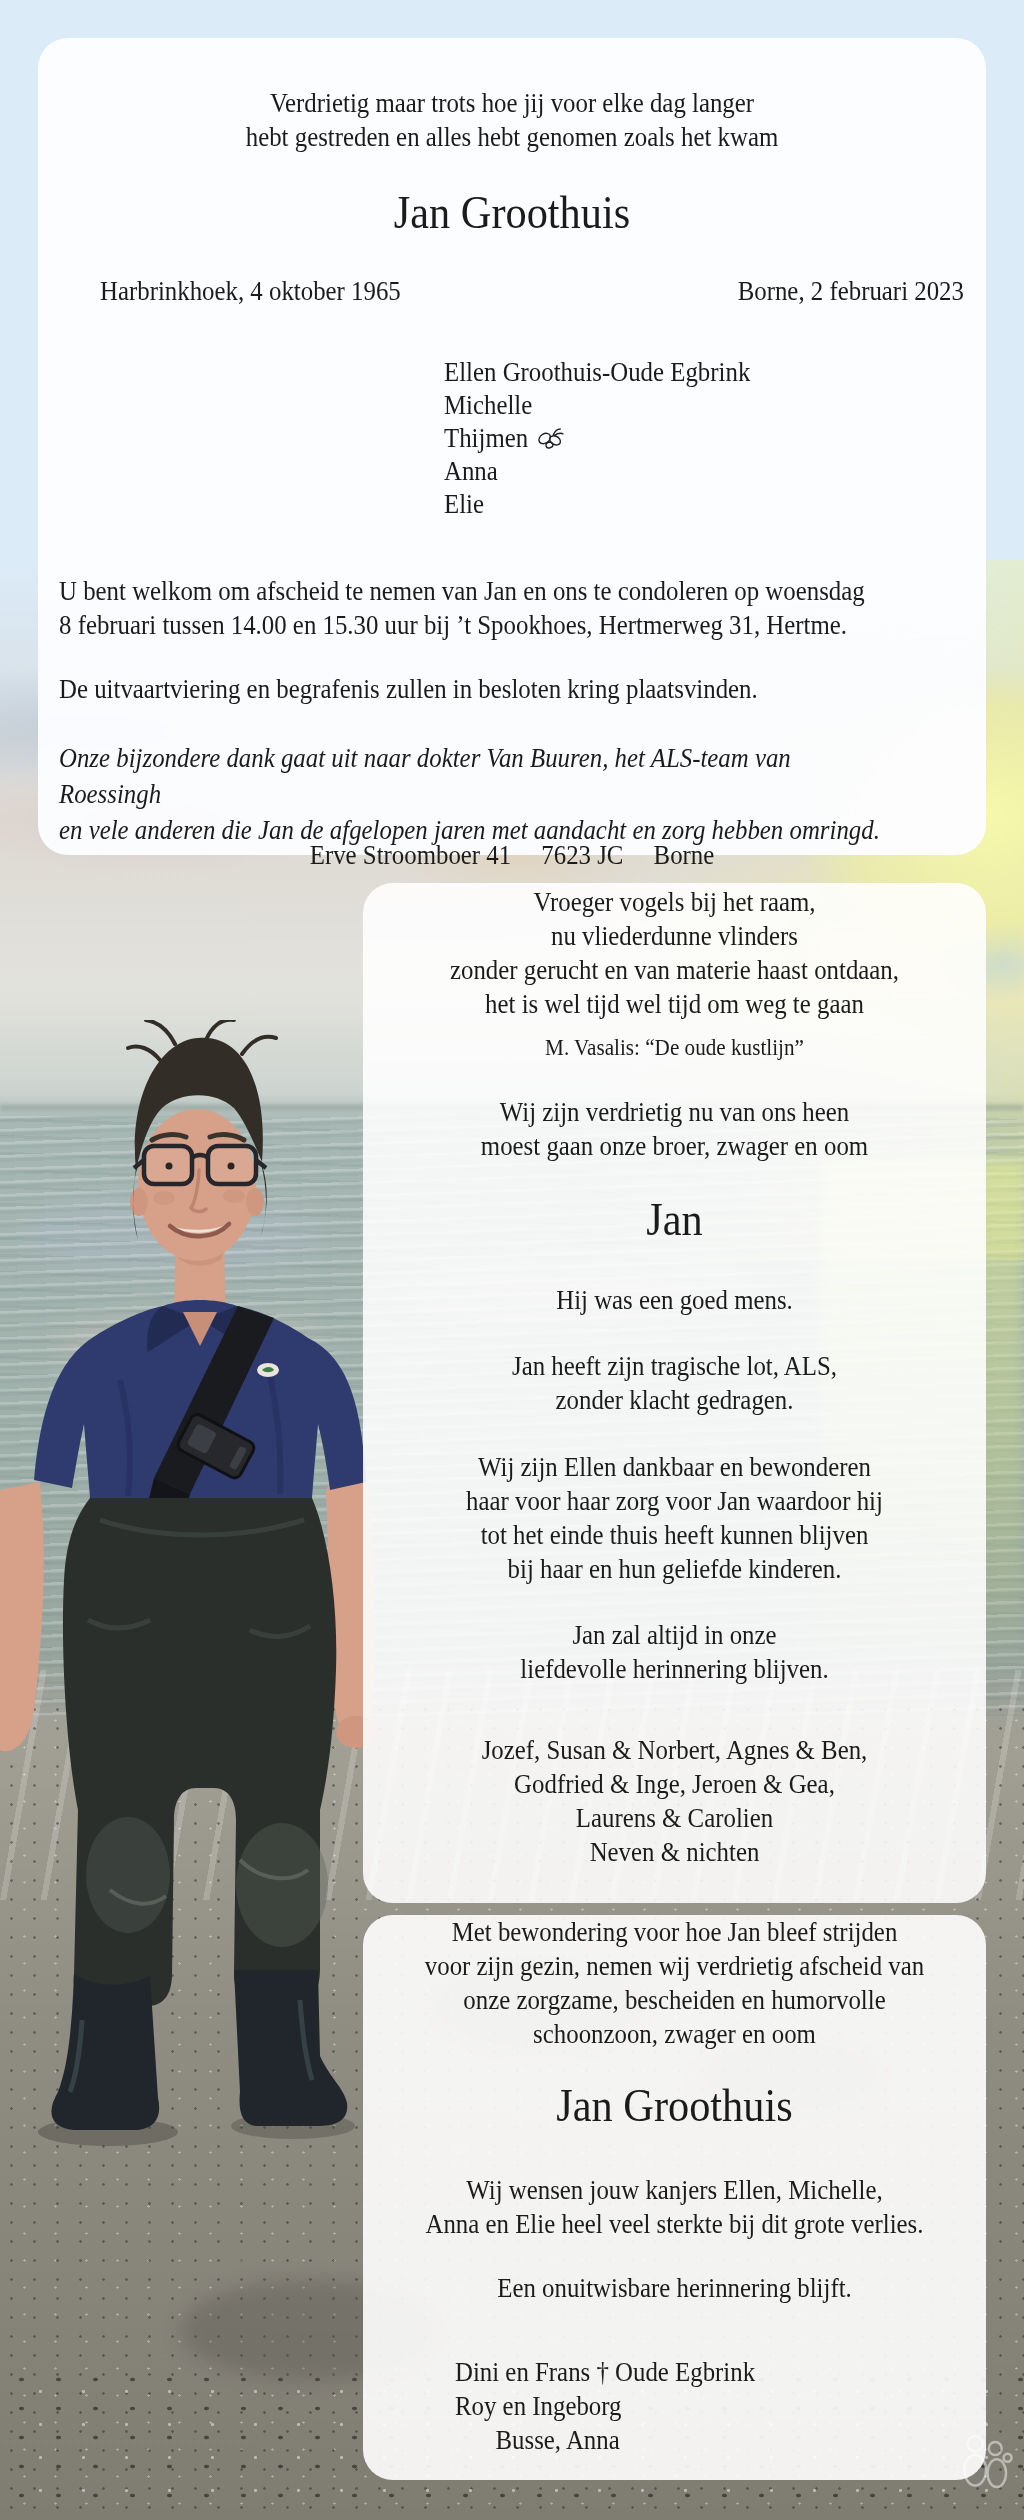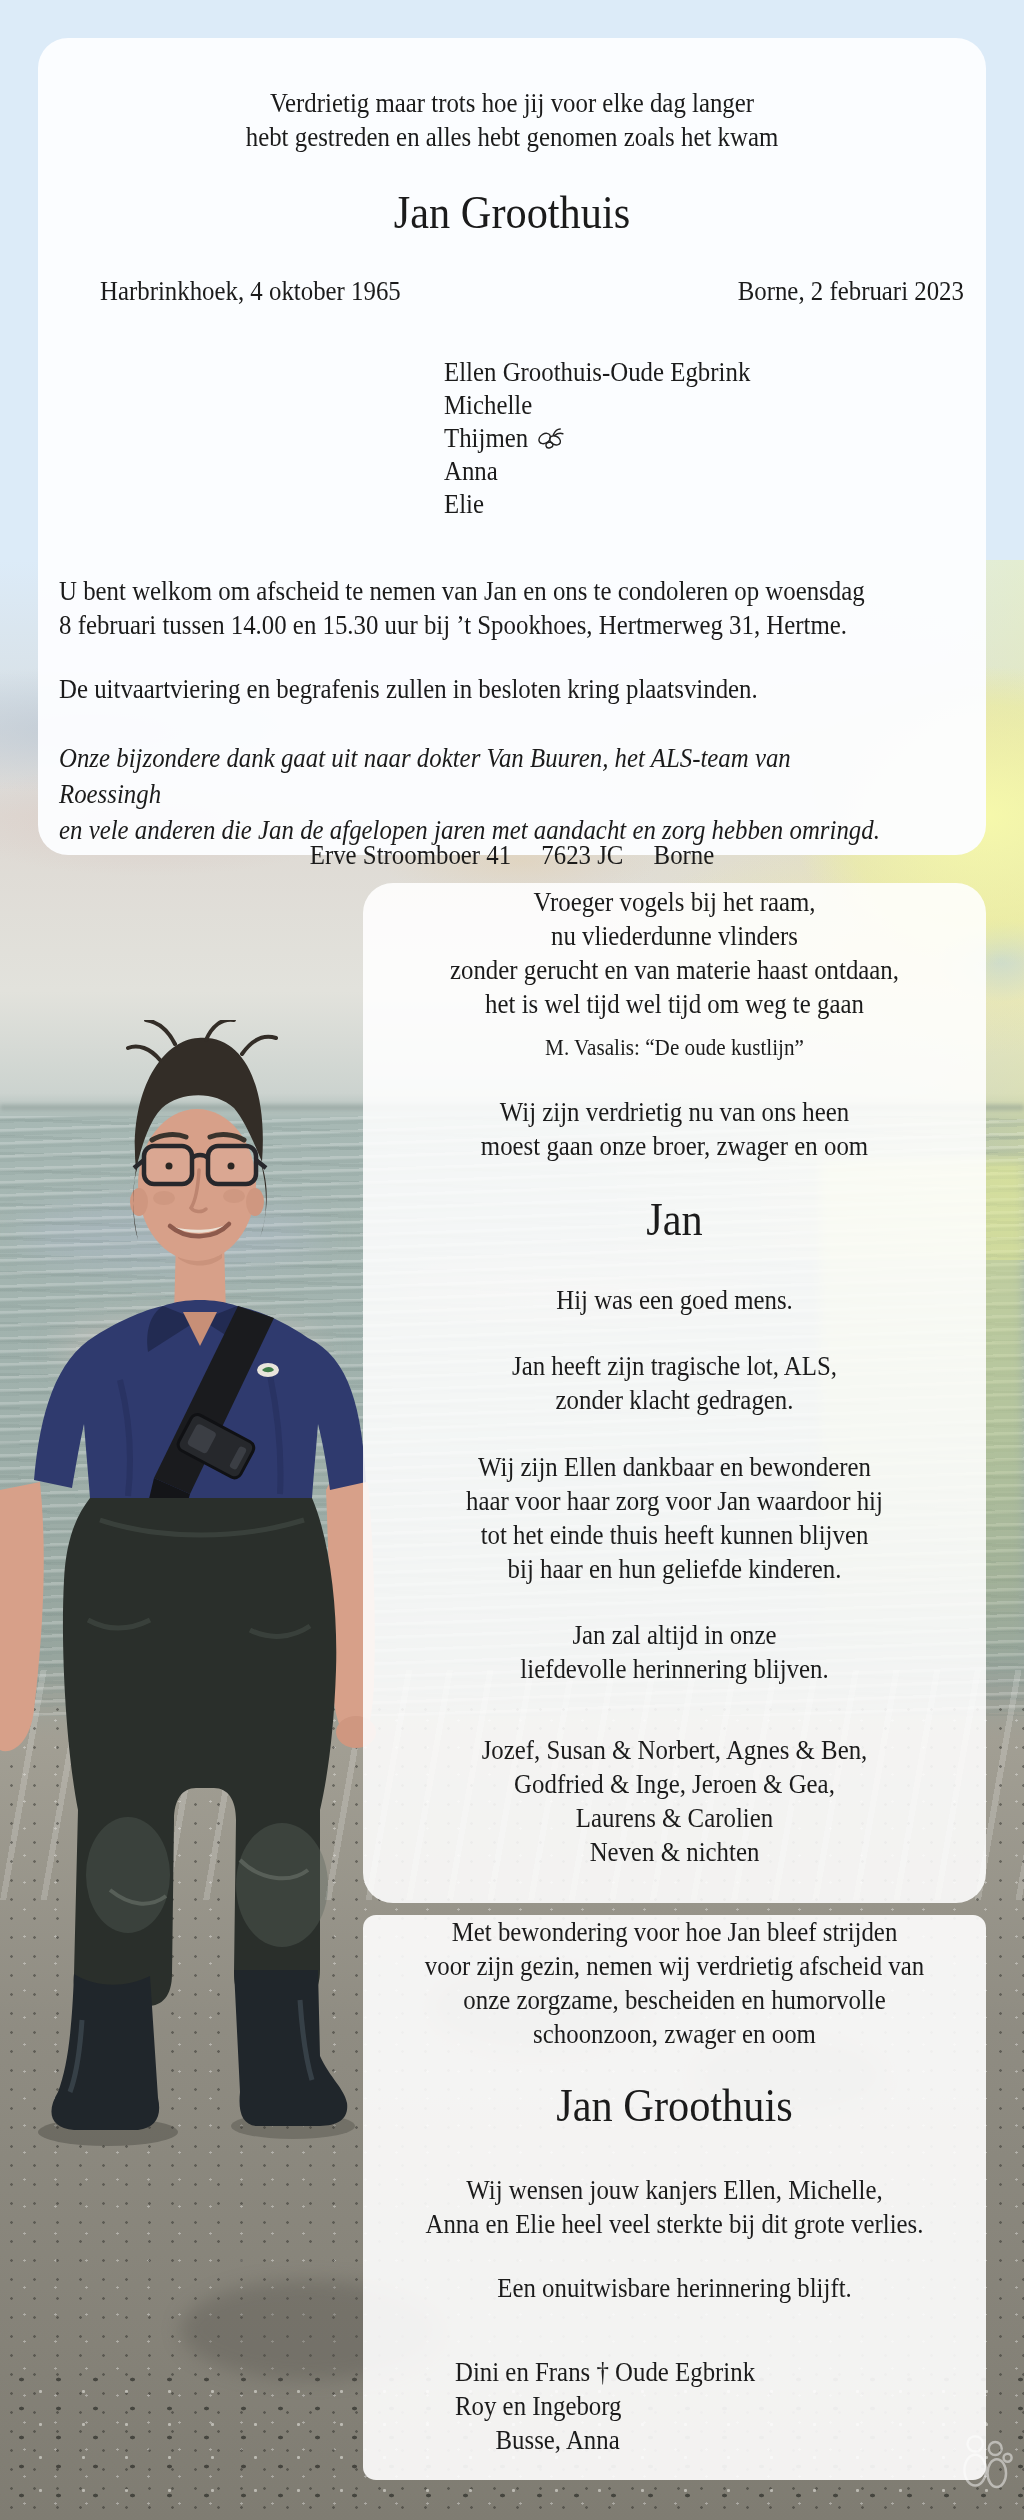--- a/index.html
+++ b/index.html
@@ -56,21 +56,21 @@
   .cl2{left:60px;top:760px;width:260px;height:58px;background:rgba(216,195,189,0.45);}
   .cl3{left:400px;top:700px;width:360px;height:60px;background:rgba(200,190,178,0.4);}
 
   
   .man{position:absolute;left:0;top:1020px;width:385px;height:1130px;}
 
   
   .card{position:absolute;border-radius:30px;}
   .card1{left:38px;top:38px;width:948px;height:817px;background:rgba(252,253,255,0.96);}
   .card2{left:363px;top:883px;width:623px;height:1020px;background:rgba(255,255,255,0.88);}
-  .card3{left:363px;top:1915px;width:623px;height:565px;background:rgba(255,255,255,0.9);border-radius:13px;}
+  .card3{left:363px;top:1915px;width:623px;height:565px;background:rgba(255,255,255,0.9);}
 
   .blk{position:absolute;left:0;right:0;}
   .t{font-size:27px;line-height:34px;}
   .big{font-size:46px;line-height:58px;}
   .small{font-size:23px;line-height:30px;}
   .it{font-style:italic;}
   .ctr{text-align:center;}
   .lft{text-align:left;}
   .cx{transform:scaleX(0.92);}
   .cxl{transform:scaleX(0.92);transform-origin:0 50%;}

